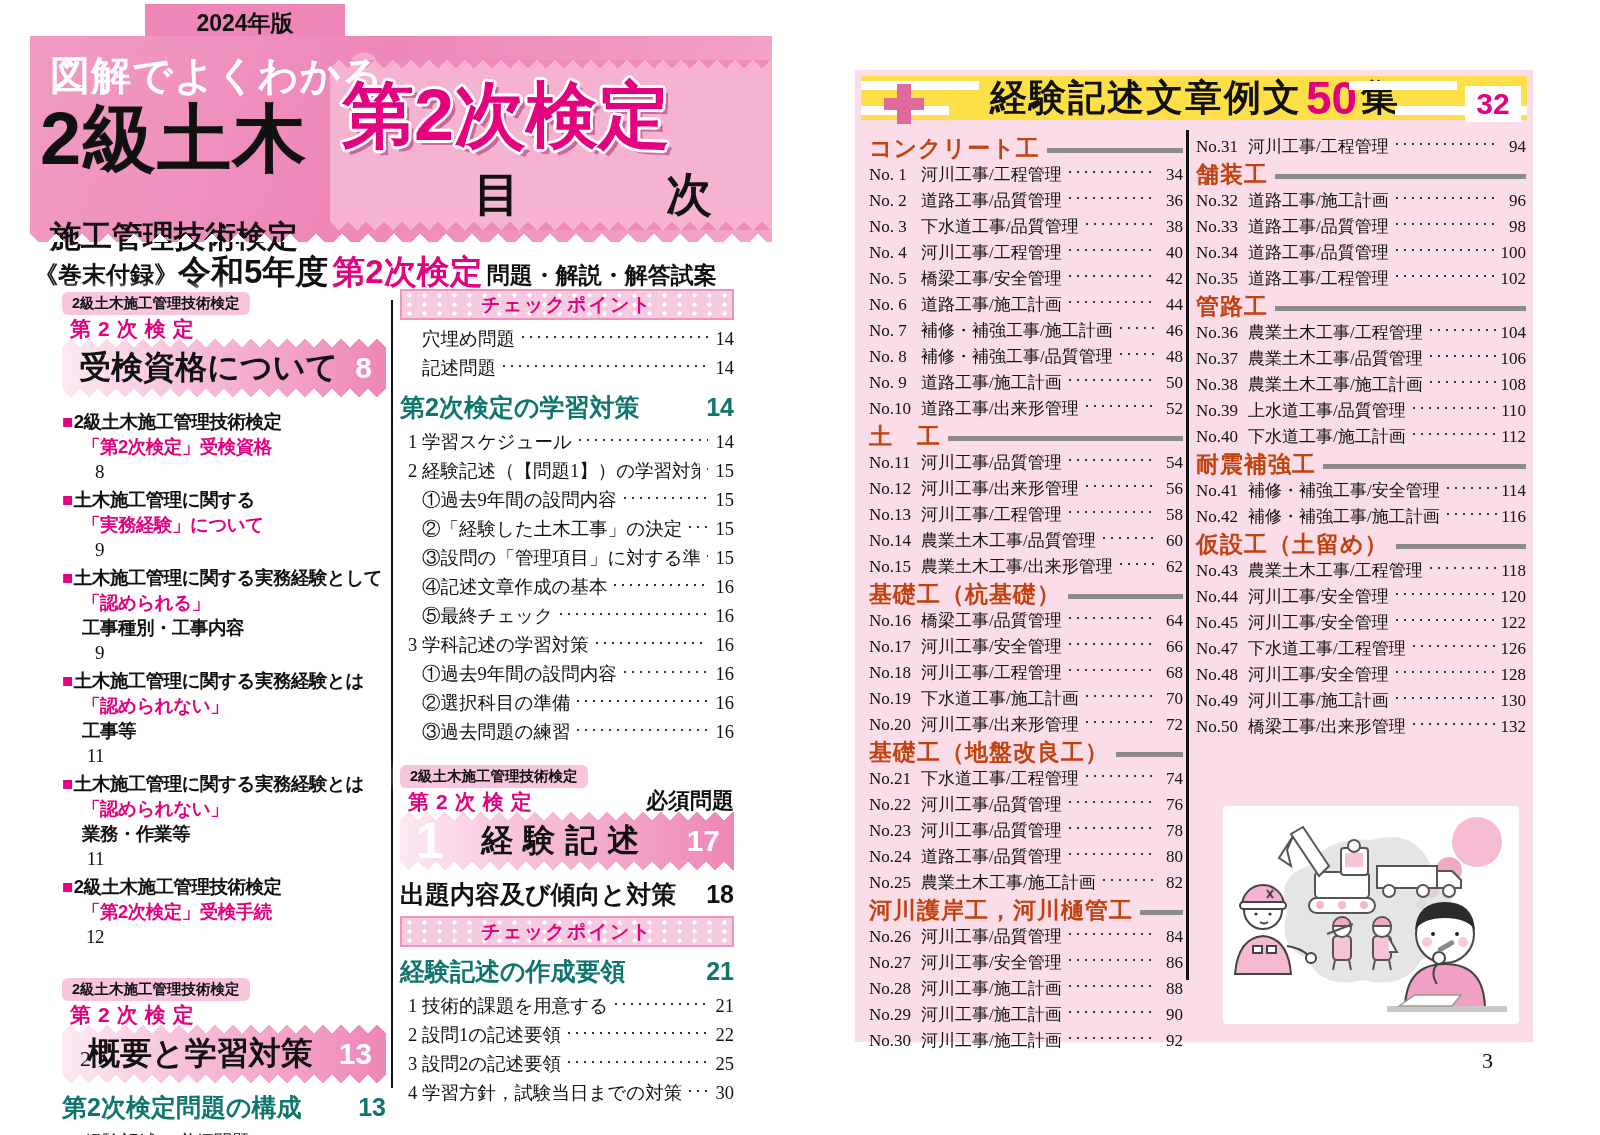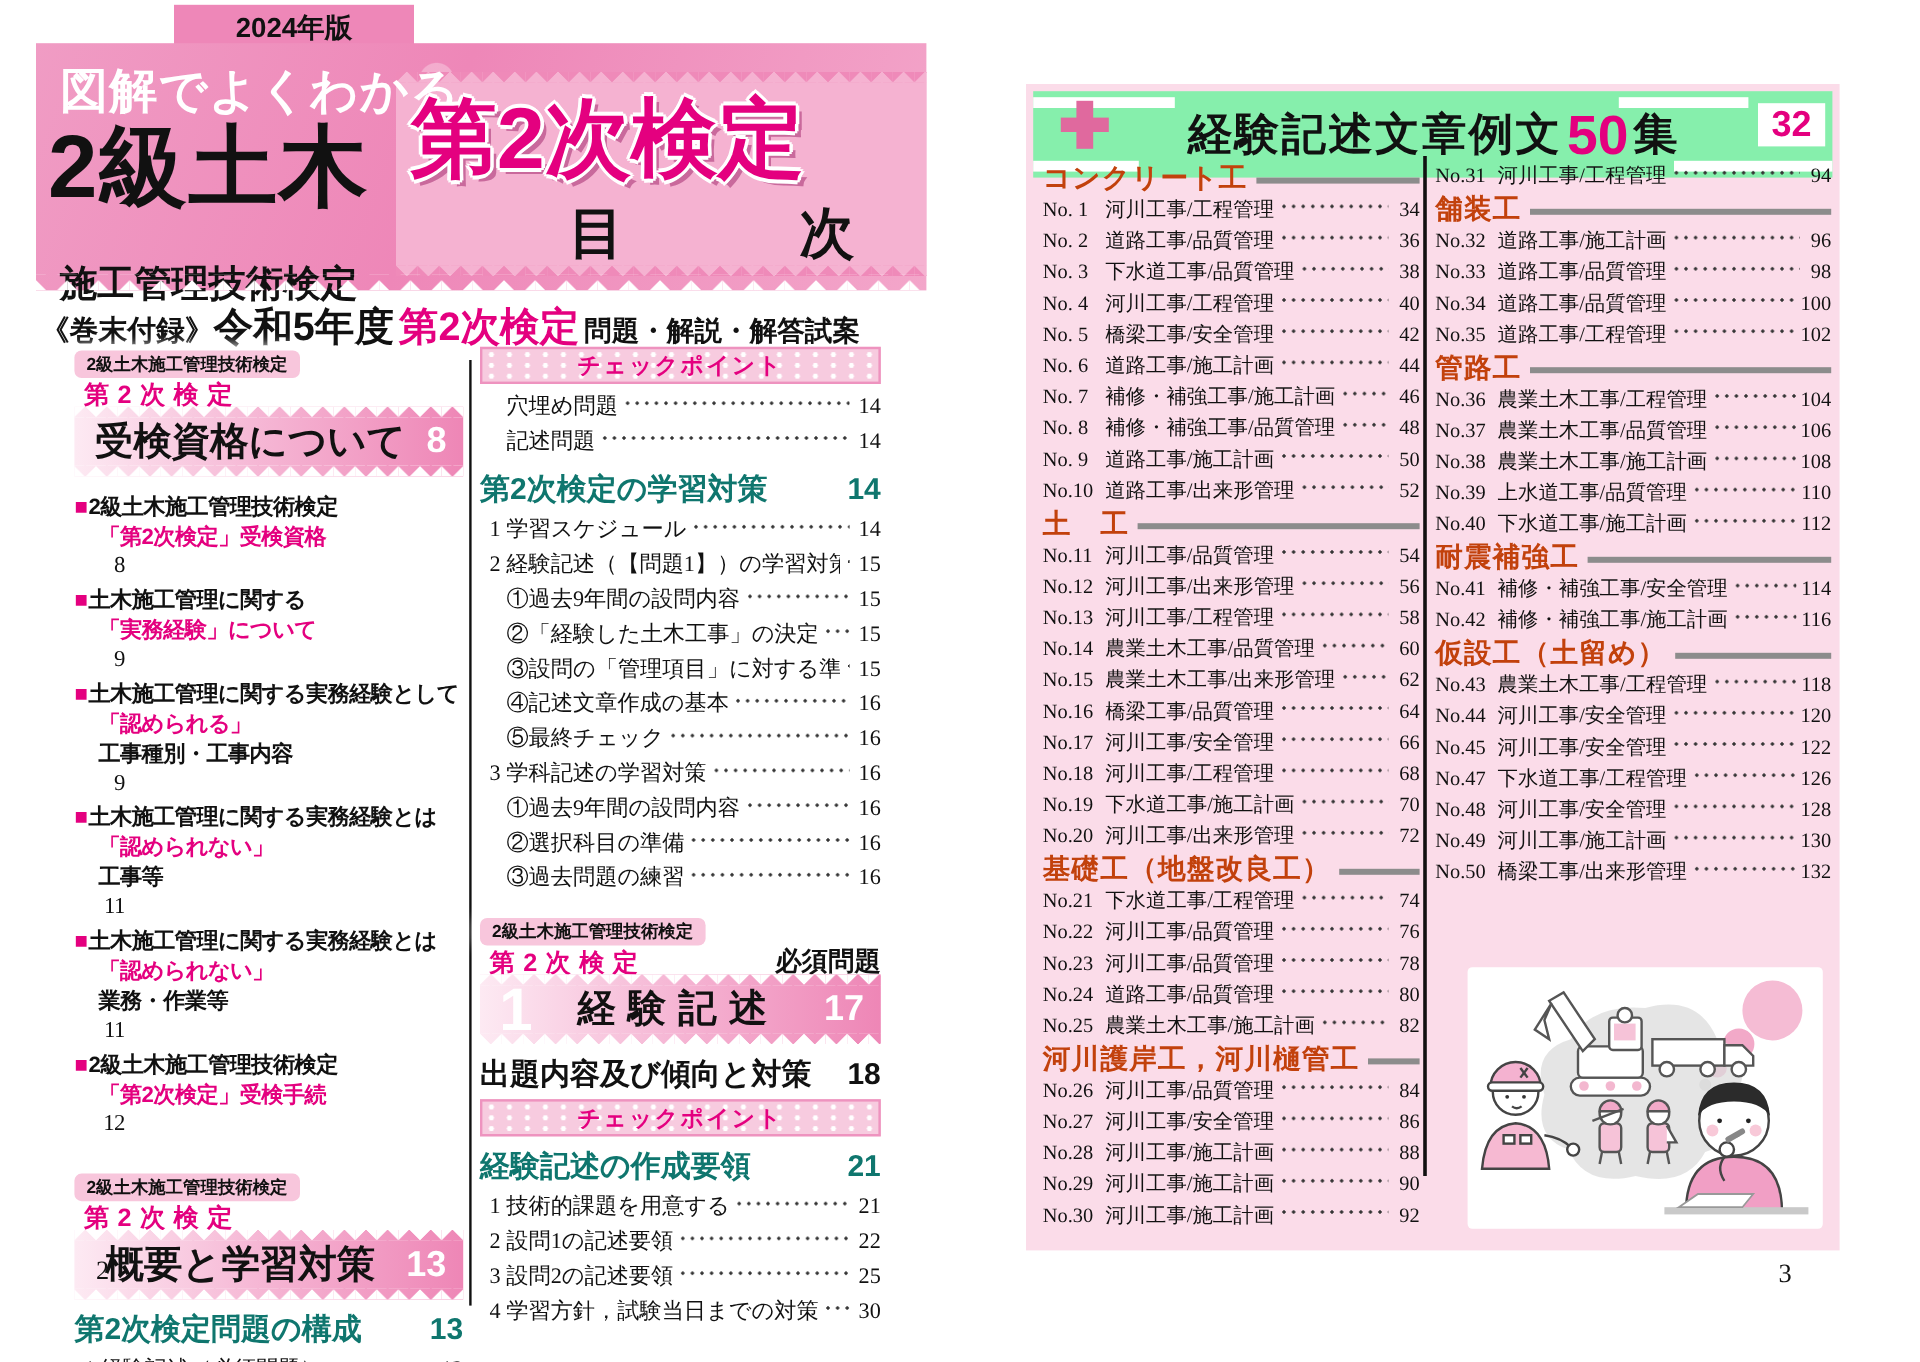--- a/index.html
+++ b/index.html
@@ -77,21 +77,21 @@
   .s1item .l1{font-size:18.5px;line-height:25px;letter-spacing:-0.5px;white-space:nowrap;}
   .s1item .bullet{color:#e4007f;margin-right:1px;}
   .s1item .l2{display:flex;align-items:baseline;padding-left:16px;font-size:18.5px;line-height:25px;letter-spacing:-0.5px;white-space:nowrap;flex-direction:column;}
   .s1item .a{color:#e4007f;} .s1item .b{color:#111;}
   .s1item .epage{font-family:"Liberation Serif","DejaVu Serif",serif;font-weight:400;font-size:19px;}
 
   .gap{height:26px;}
 
   
   .panel{position:absolute;left:855px;top:70px;width:678px;height:972px;background:#fbdce9;}
-  .rp-header{position:absolute;left:6px;top:6px;width:666px;height:72px;background:#86efac;
+  .rp-header{position:absolute;left:6px;top:6px;width:666px;height:44px;background:#fde047;
     display:flex;align-items:center;justify-content:center;}
   .rp-title{font-size:37px;font-weight:900;letter-spacing:2px;}
   .rp-count{font-size:46px;font-weight:900;color:#e4007f;margin:0 4px;}
   .rp-unit{font-size:37px;font-weight:900;}
   .rp-page{position:absolute;right:6px;top:10px;width:56px;height:36px;background:#fff;color:#e4007f;
     font-size:30px;font-weight:900;display:flex;align-items:center;justify-content:center;}
   .bar{position:absolute;background:#fff;height:9px;}
   .bl1{left:0;top:5px;width:118px;} .bl2{left:0;bottom:5px;width:88px;}
   .br1{right:70px;top:5px;width:108px;} .br2{right:0;bottom:5px;width:132px;}
   .plusv{position:absolute;left:36px;top:8px;width:14px;height:40px;background:#e0699e;}
@@ -499,20 +499,24 @@
           <span class="etext">農業土木工事/品質管理</span>
           <span class="leader"></span>
           <span class="epage">60</span>
         </div>
         <div class="rentry">
           <span class="no">No.15</span>
           <span class="etext">農業土木工事/出来形管理</span>
           <span class="leader"></span>
           <span class="epage">62</span>
         </div>
+        <div class="group-head">
+          <span class="g-label">基礎工（杭基礎）</span>
+          <span class="g-rule"></span>
+        </div>
         <div class="rentry">
           <span class="no">No.16</span>
           <span class="etext">橋梁工事/品質管理</span>
           <span class="leader"></span>
           <span class="epage">64</span>
         </div>
         <div class="rentry">
           <span class="no">No.17</span>
           <span class="etext">河川工事/安全管理</span>
           <span class="leader"></span>

